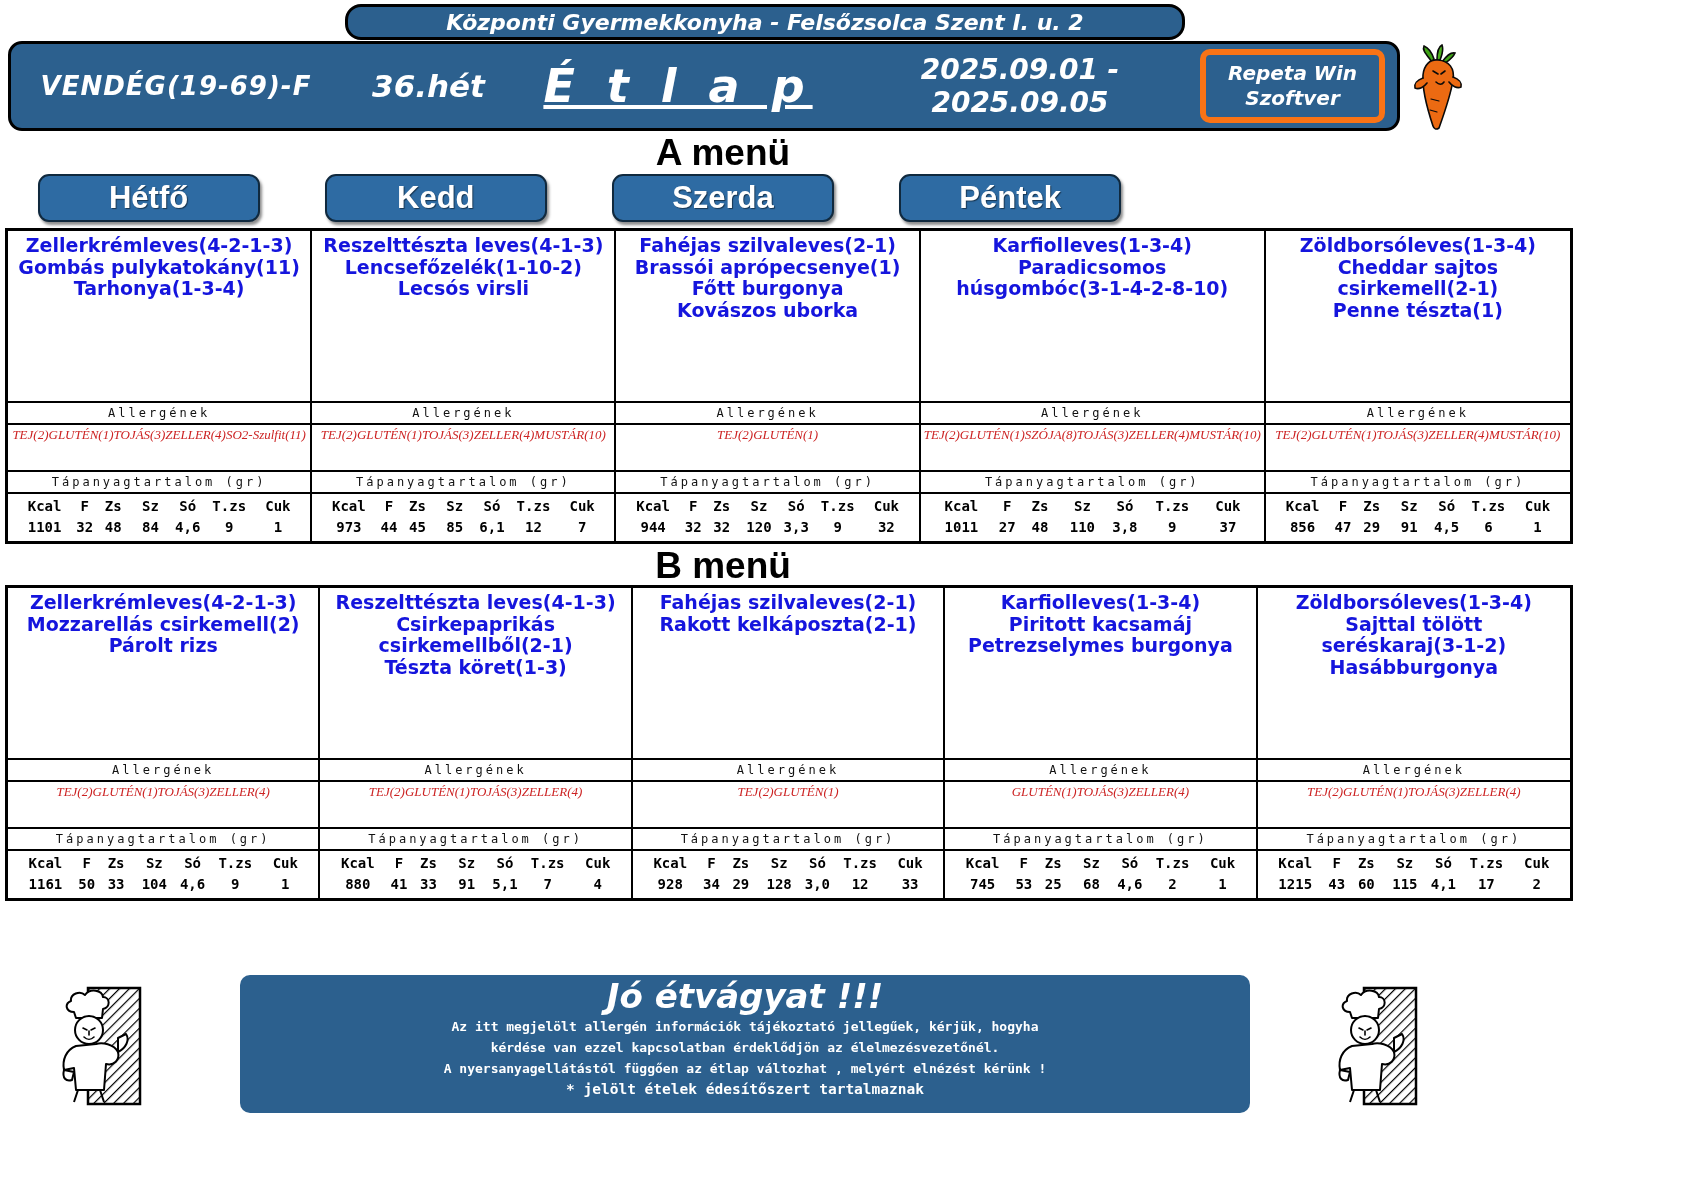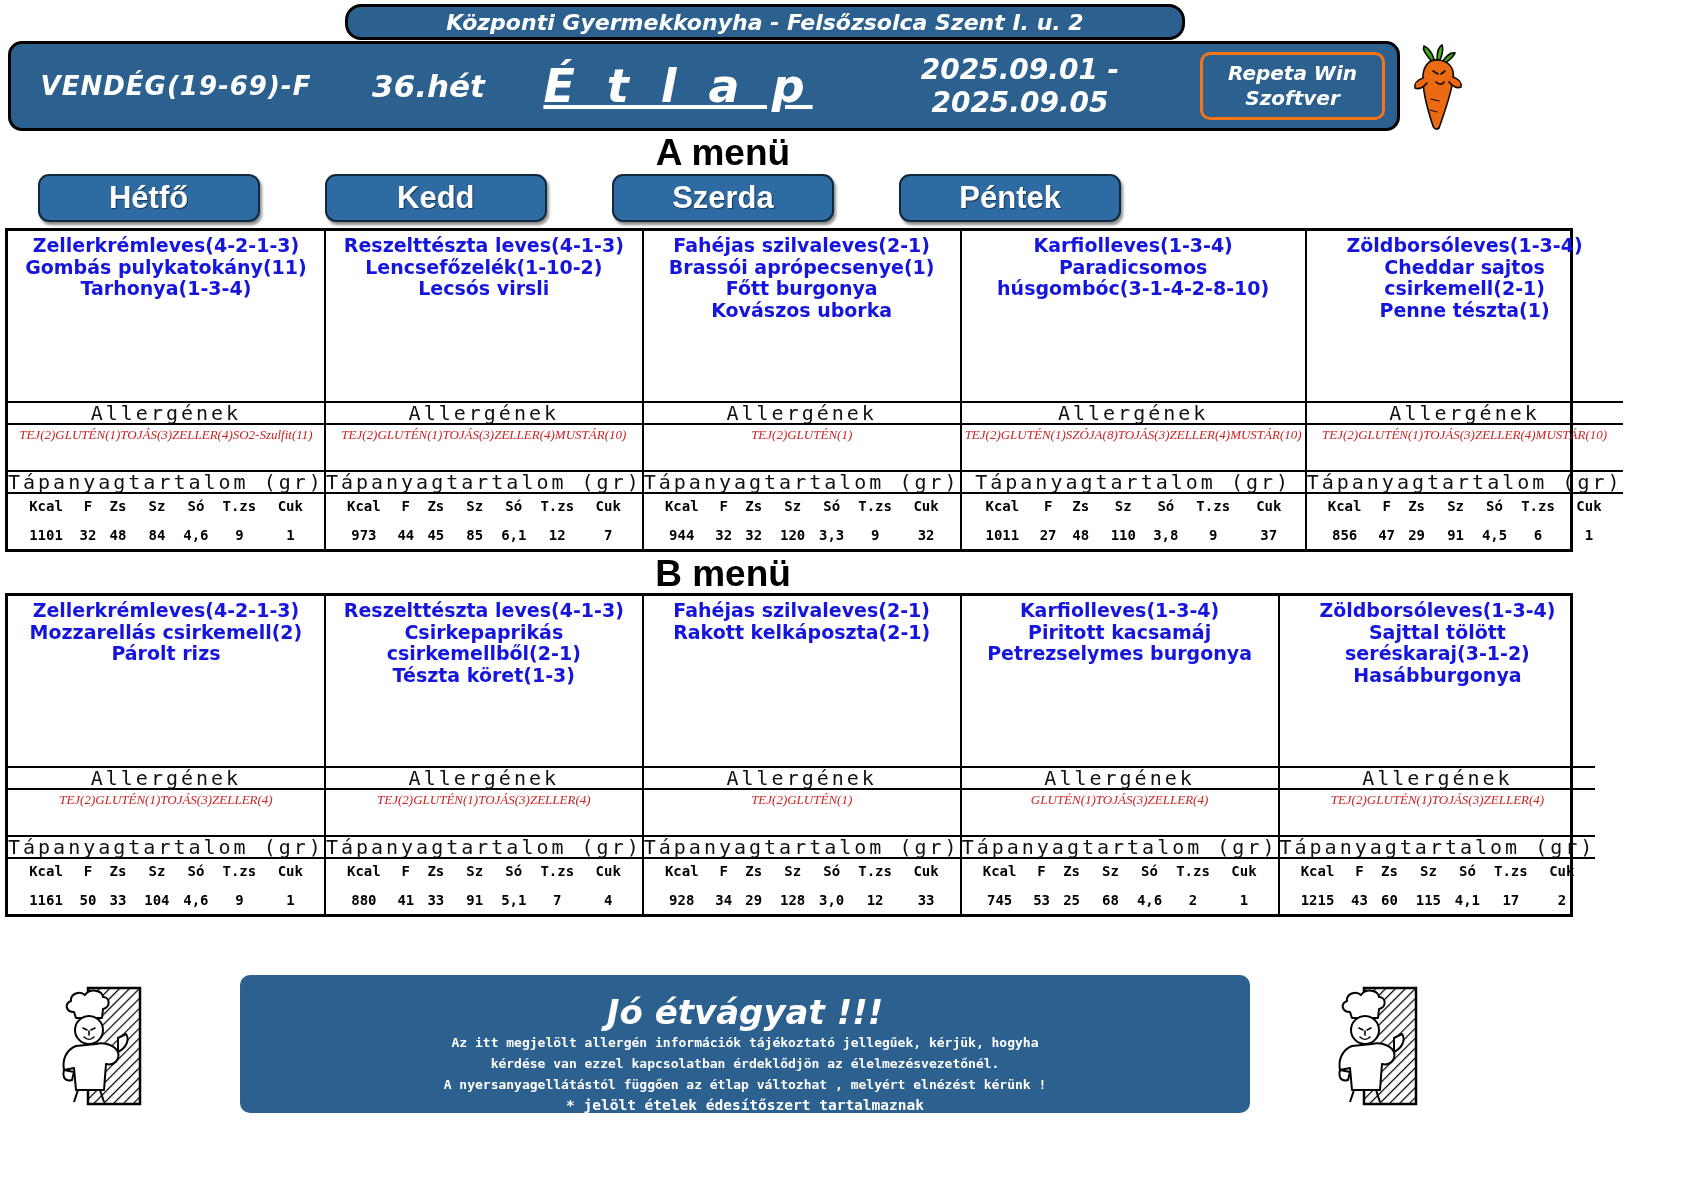--- a/index.html
+++ b/index.html
@@ -26,21 +26,21 @@
     background:var(--accent);border:3px solid #000;border-radius:14px;
     display:flex;align-items:center;
     color:#fff;font-weight:bold;font-style:italic;justify-content:center;
   }
   .client{width:330px;text-align:center;font-size:26px;letter-spacing:1px;}
   .week{width:175px;text-align:center;font-size:31px;}
   .bar-title{flex:1;text-align:center;font-size:46px;letter-spacing:8px;text-decoration:underline;}
   .dates{width:360px;text-align:center;font-size:28px;}
   .badge{
     width:185px;margin-right:12px;padding:6px 8px;
-    border:3px solid #f97316;border-radius:10px;
+    border:6px solid #f97316;border-radius:10px;
     font-size:20px;line-height:1.25;text-align:center;font-style:italic;
   }
   .carrot{position:absolute;left:1412px;top:44px;}
   
   .menu-title{
     width:1436px;margin-left:5px;text-align:center;
     font-family:"Liberation Sans",sans-serif;font-weight:bold;
     font-size:37px;color:#000;line-height:38px;margin-top:3px;
   }
   .day-row{
@@ -58,42 +58,42 @@
   .menu-table{
     width:1568px;margin-left:5px;border:3px solid #000;
     display:grid;grid-template-columns:repeat(5,1fr);background:#fff;
   }
   .day-col{border-right:2px solid #000;}
   .day-col:last-child{border-right:none;}
   .dishes{height:170px;padding-top:4px;text-align:center;}
   .dish{font-size:19px;font-weight:bold;color:var(--dish);line-height:21.5px;}
   .sect-label{
     border-top:2px solid #000;height:22px;
-    font-family:"DejaVu Sans Mono",monospace;font-size:20px;
+    font-family:"DejaVu Sans Mono",monospace;font-size:12px;
     letter-spacing:3px;text-align:center;color:#111;line-height:21px;
     white-space:nowrap;overflow:hidden;
   }
   .allerg-text{
     border-top:2px solid #000;height:47px;
     color:var(--red);font-family:"Liberation Serif",serif;font-style:italic;
     font-size:13px;line-height:14.5px;text-align:center;padding:3px 3px 0 3px;
   }
   .nutr-block{
     border-top:2px solid #000;padding:4px 8px 6px 8px;
     font-family:"DejaVu Sans Mono",monospace;font-weight:bold;font-size:14px;color:#000;
   }
   .nutr-row{display:grid;grid-template-columns:20% 8% 12% 14% 12% 17% 17%;}
   .nutr-row span{text-align:center;white-space:nowrap;}
-  .nutr-vals{margin-top:13px;}
+  .nutr-vals{margin-top:5px;}
   
   .footer{position:absolute;left:0;top:972px;width:1684px;height:150px;}
   .footer-box{
     position:absolute;left:240px;top:3px;width:1010px;height:138px;
     background:var(--accent);border-radius:10px;color:#fff;text-align:center;
-    padding-top:17px;
+    padding-top:1px;
   }
   .footer-title{font-size:34px;font-weight:bold;font-style:italic;line-height:40px;}
   .footer-line{font-family:"DejaVu Sans Mono",monospace;font-weight:bold;font-size:13px;line-height:21px;}
   .footer-line.small{font-size:14.5px;}
   .chef{position:absolute;top:14px;}
   .chef.left{left:52px;}
   .chef.right{left:1328px;}
 </style>
 </head>
 <body>

